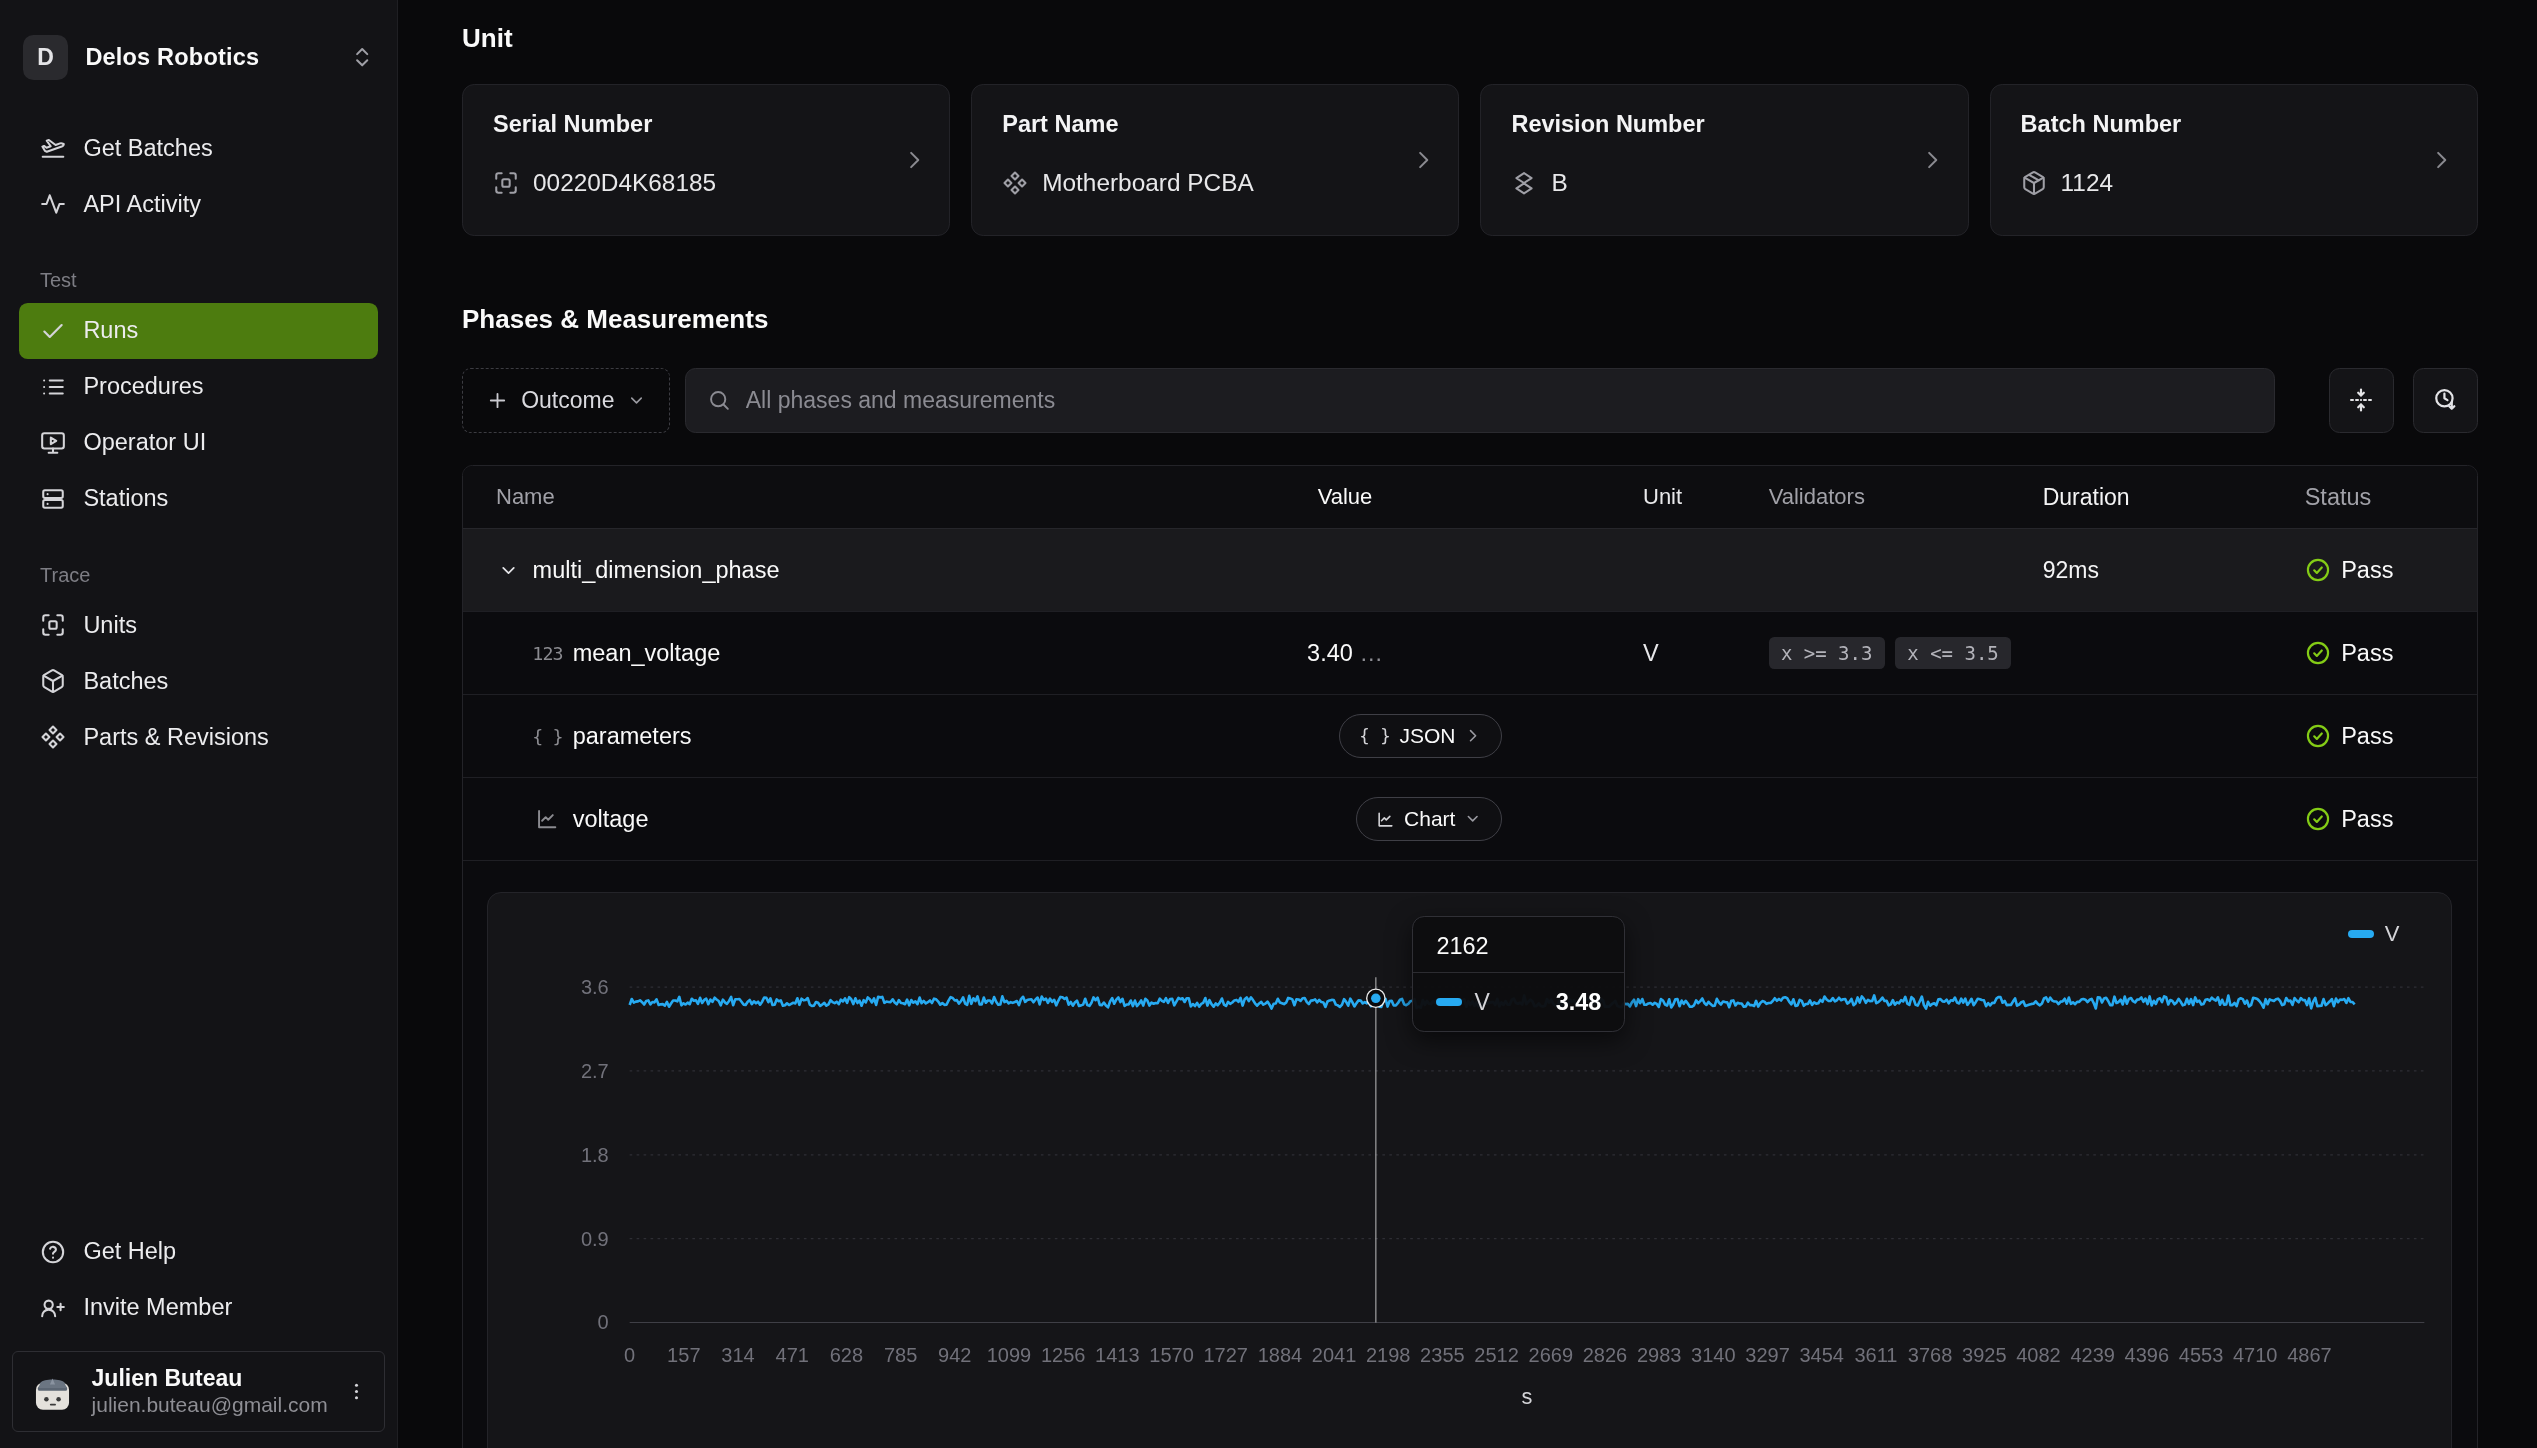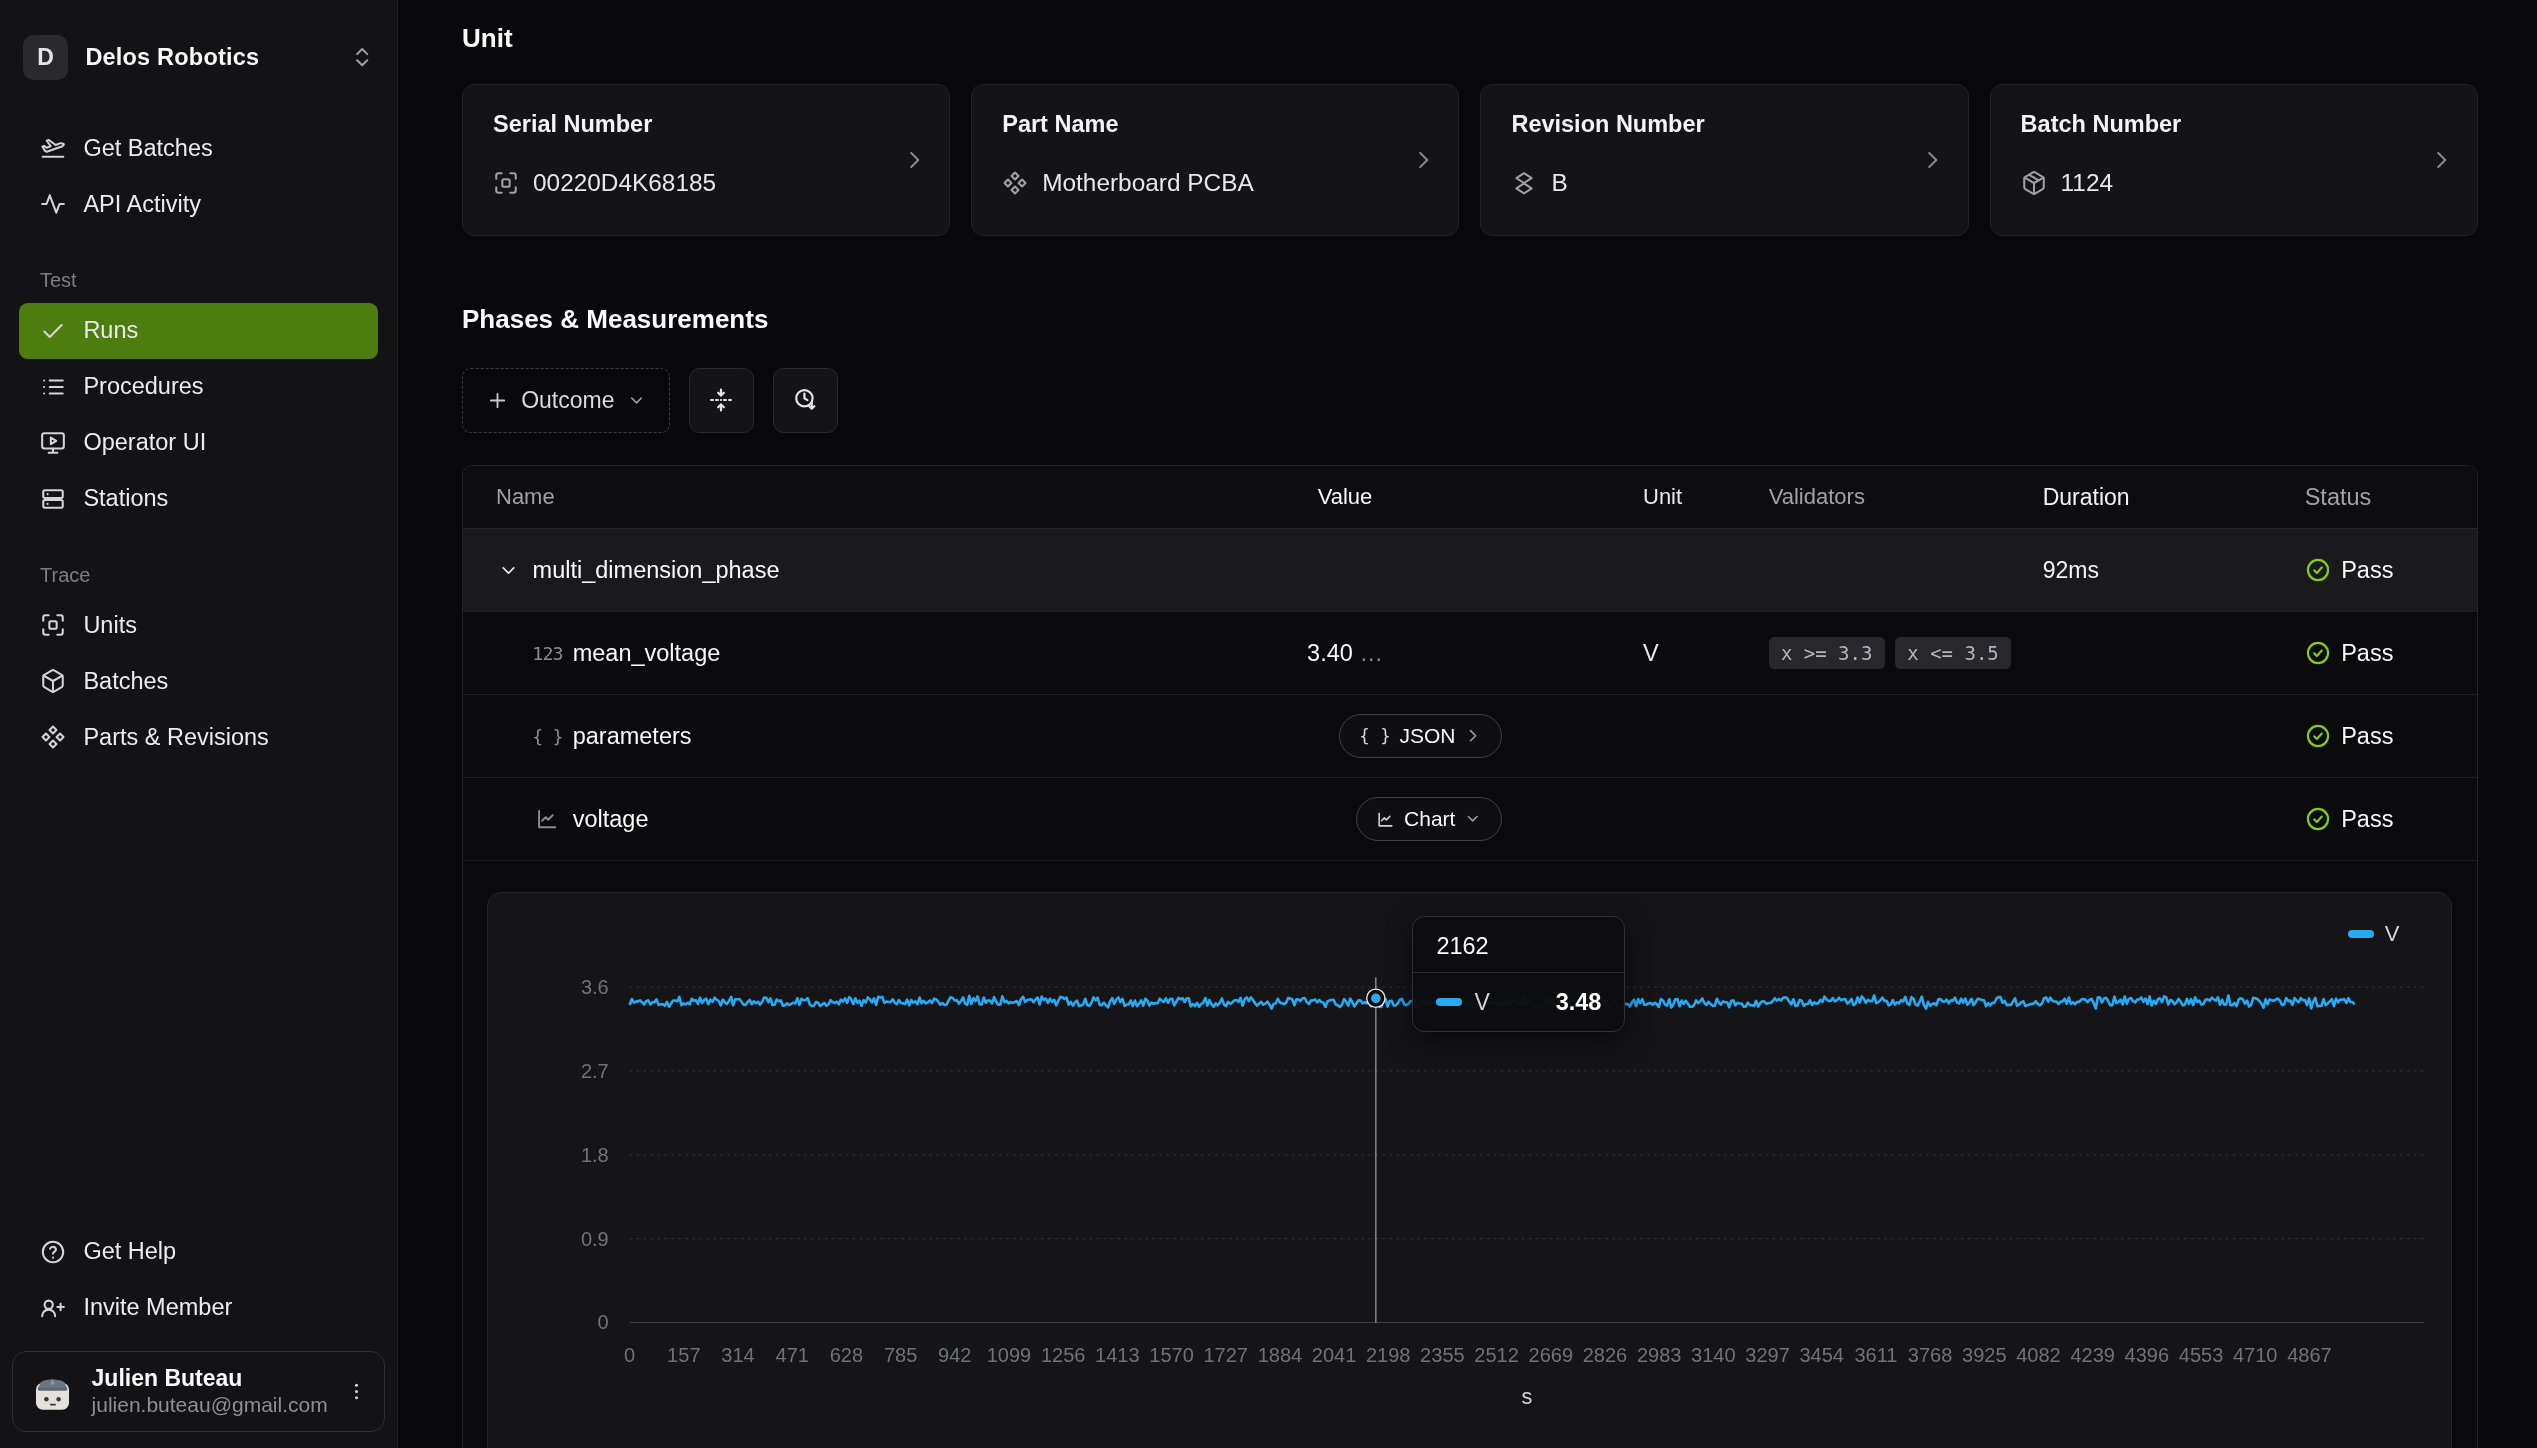--- a/index.html
+++ b/index.html
@@ -15,21 +15,21 @@
              font-size:23px;font-weight:600;color:#e4e4e7}
   .ws-name{font-size:23.5px;font-weight:700;letter-spacing:0.2px}
   .ws-caret{margin-left:auto;color:#9f9fa6}
   .nav{list-style:none;margin-top:40px}
   .nav-item{height:56px;display:flex;align-items:center;gap:17.4px;padding:0 21px;margin:0 19px;border-radius:8.7px;
             font-size:23.5px;color:#ececee;cursor:pointer}
   .nav-item .ico{width:26px;height:26px;color:#d4d4d8;flex:0 0 26px}
   .nav-item.active{background:#4d7c0f}
   .nav-section{font-size:20px;color:#7d7d84;padding-left:40px;margin-top:37px;margin-bottom:10.5px}
   .nav-bottom{margin-top:auto}
-  .user-card{margin:15.7px 12.2px 0 12.2px;border:1.3px solid #2e2e33;border-radius:14px;padding:12.2px 15.7px;
+  .user-card{margin:15.7px 12.2px 0 12.2px;border:1.3px solid #2e2e33;border-radius:6px;padding:12.2px 15.7px;
              display:flex;align-items:center;gap:15.7px;cursor:pointer}
   .u-avatar{width:47px;height:47px;border-radius:8.7px;overflow:hidden;flex:0 0 47px}
   .u-name{font-size:23px;font-weight:700;line-height:28px}
   .u-mail{font-size:21px;color:#8e8e94;line-height:26px}
   .kebab{margin-left:auto;color:#d4d4d8}
 
   
   .main{flex:1;padding:23px 61px 0 64px}
   .h1{font-size:26px;font-weight:700;line-height:30px}
   .cards{display:flex;gap:21px;margin-top:31px}
@@ -338,20 +338,29 @@
           </svg>
       </span>
       <span>Outcome</span>
       <span class="chev">
         <svg width="19" height="19" viewBox="0 0 24 24" fill="none" stroke="currentColor" stroke-width="2" stroke-linecap="round" stroke-linejoin="round">
             <path d="m6 9 6 6 6-6"></path>
           </svg>
       </span>
     </button>
 
+    <div class="searchbox">
+      <span class="search-ico">
+        <svg width="24.4" height="24.4" viewBox="0 0 24 24" fill="none" stroke="currentColor" stroke-width="1.9" stroke-linecap="round">
+            <circle cx="11" cy="11" r="7"></circle>
+            <path d="m20.5 20.5-4-4"></path>
+          </svg>
+      </span>
+      <input type="text" placeholder="All phases and measurements" style="">
+    </div>
 
     <button class="iconbtn">
       <span>
         <svg width="28" height="28" viewBox="0 0 24 24" fill="none" stroke="currentColor" stroke-width="1.9" stroke-linecap="round" stroke-linejoin="round">
             <path d="M12 3v5M12 21v-5"></path>
             <path d="m9.6 5.8 2.4 2.4 2.4-2.4M9.6 18.2l2.4-2.4 2.4 2.4"></path>
             <path d="M3.5 12h1.6M7.8 12h1.6M12 12h.01M14.6 12h1.6M18.9 12h1.6"></path>
           </svg>
       </span>
     </button>

